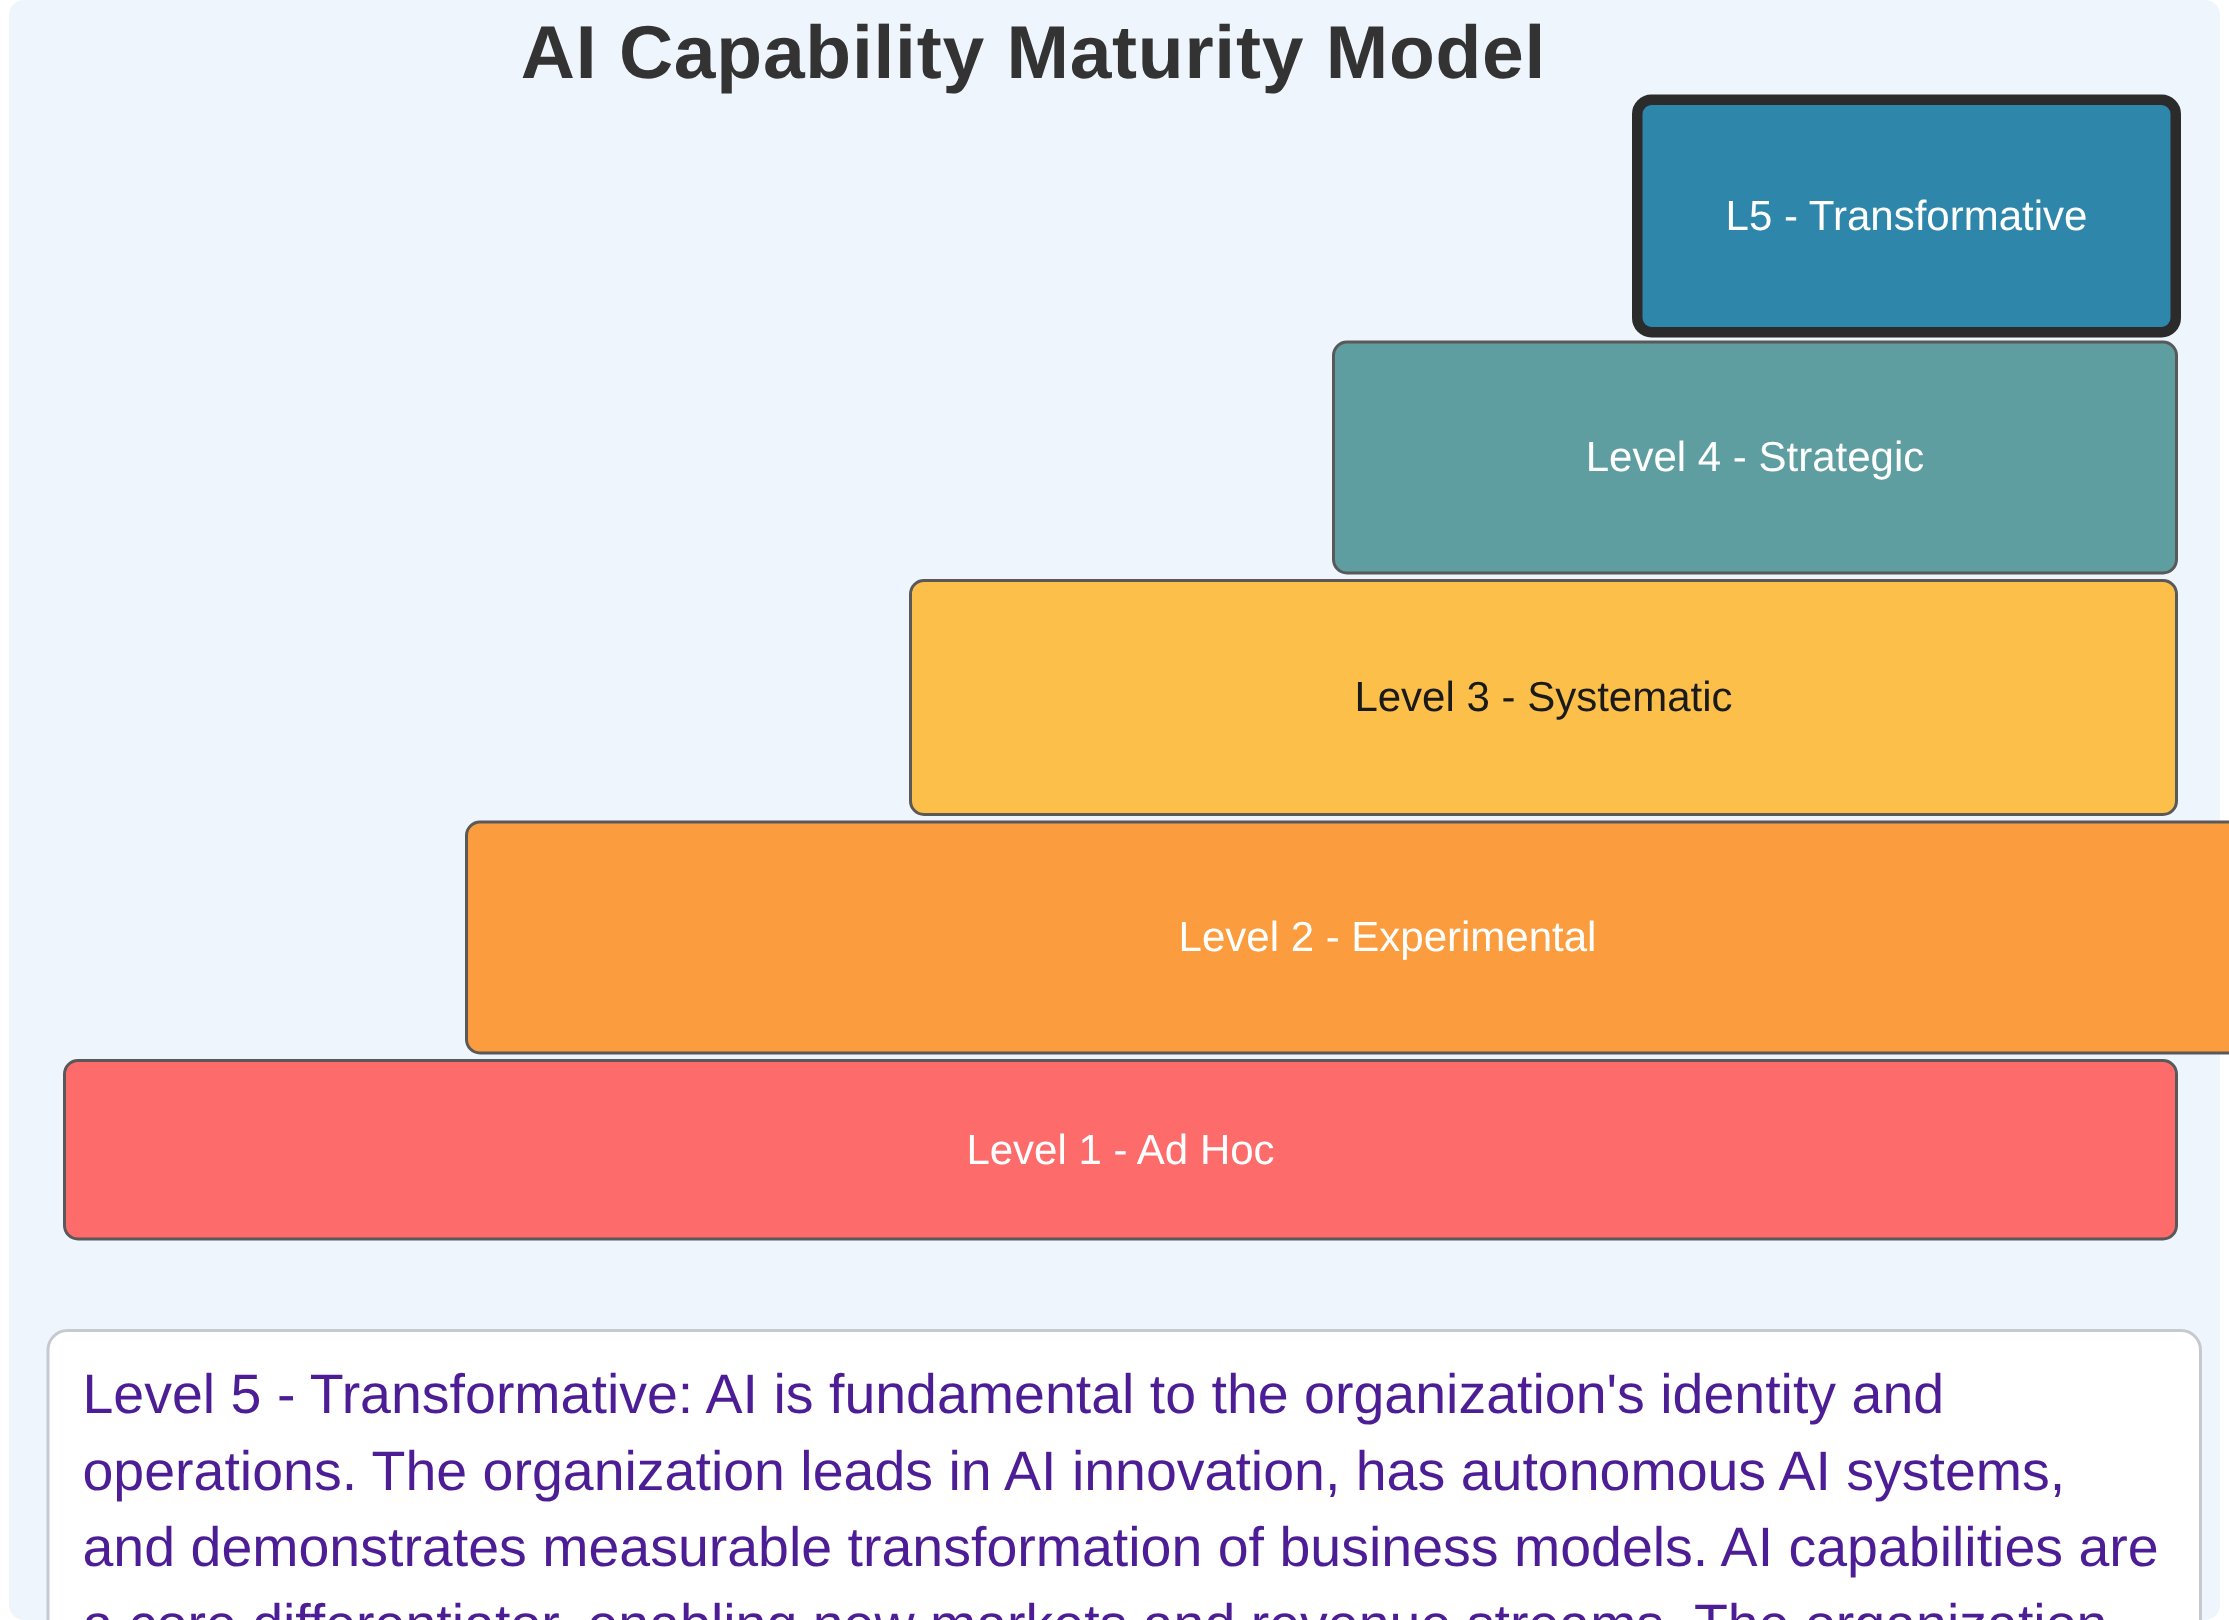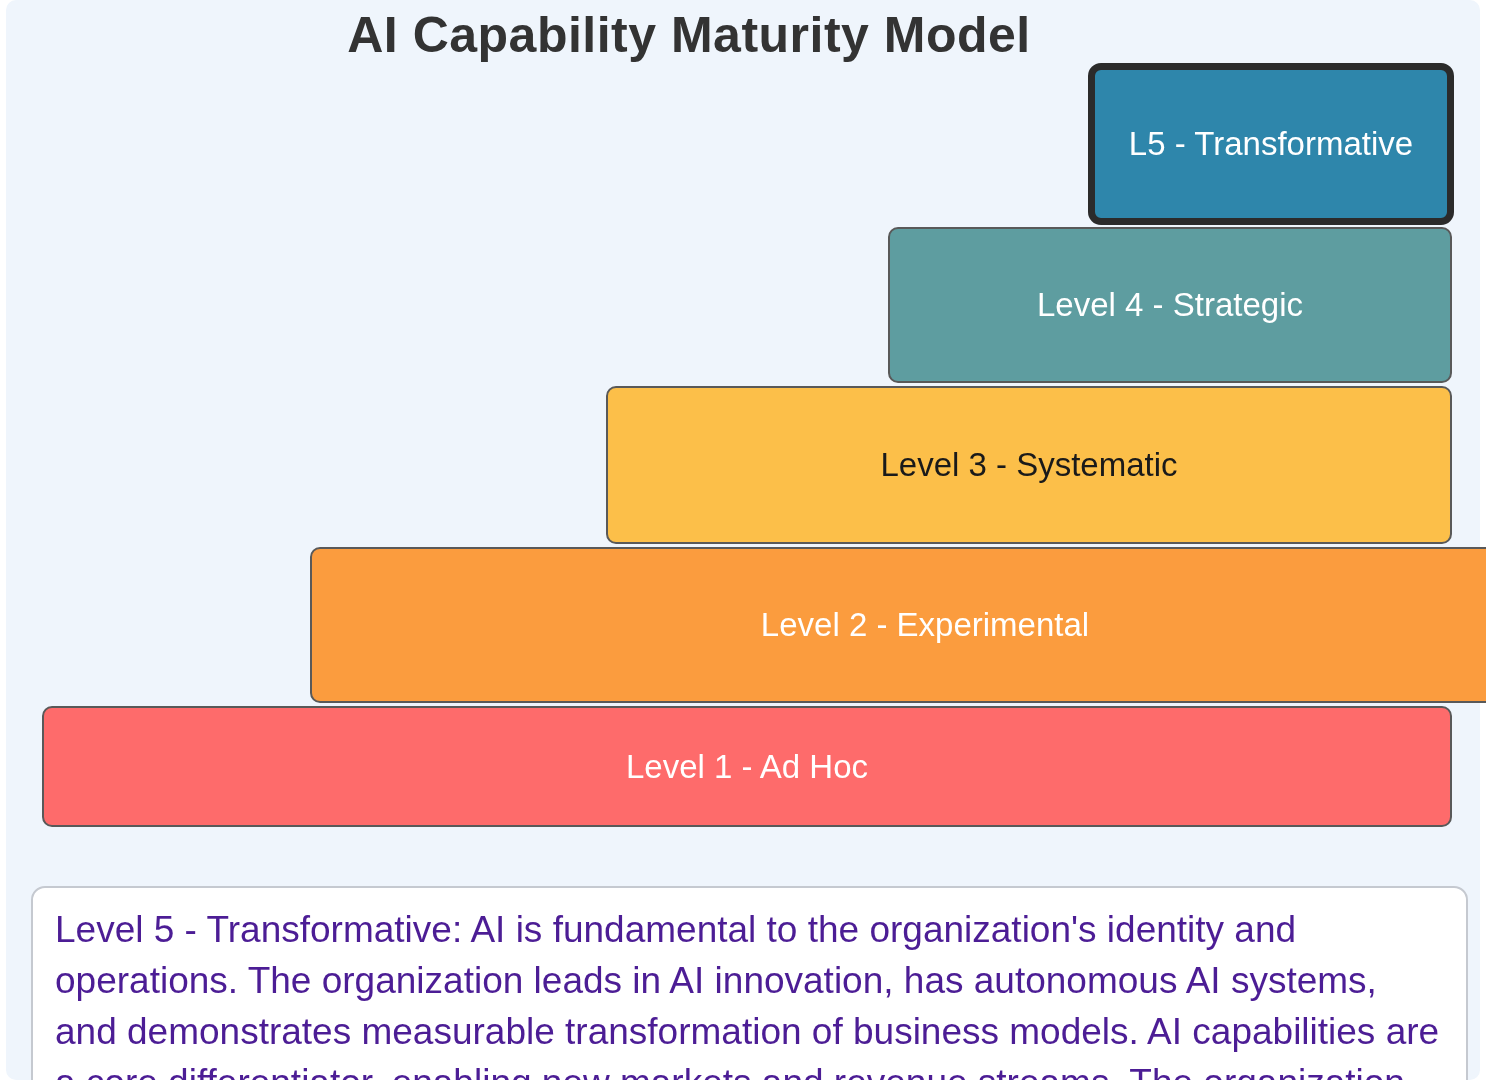--- a/index.html
+++ b/index.html
@@ -32,21 +32,21 @@
     letter-spacing: 0.5px;
   }
   .level {
     position: absolute;
     box-sizing: border-box;
     border: 2.5px solid #595959;
     border-radius: 10px;
     display: flex;
     align-items: center;
     justify-content: center;
-    font-size: 33px;
+    font-size: 28px;
     cursor: pointer;
   }
   .level.selected {
     border: 7px solid #2B2B2B;
     border-radius: 13px;
   }
   .level-5 { left: 1082px; top: 63px;  width: 366px;  height: 162px; }
   .level-4 { left: 882px;  top: 227px; width: 564px;  height: 156px; text-align: right; }
   .level-3 { left: 600px;  top: 386px; width: 846px;  height: 158px; }
   .level-2 { left: 304px;  top: 547px; width: 1230px; height: 156px; }

